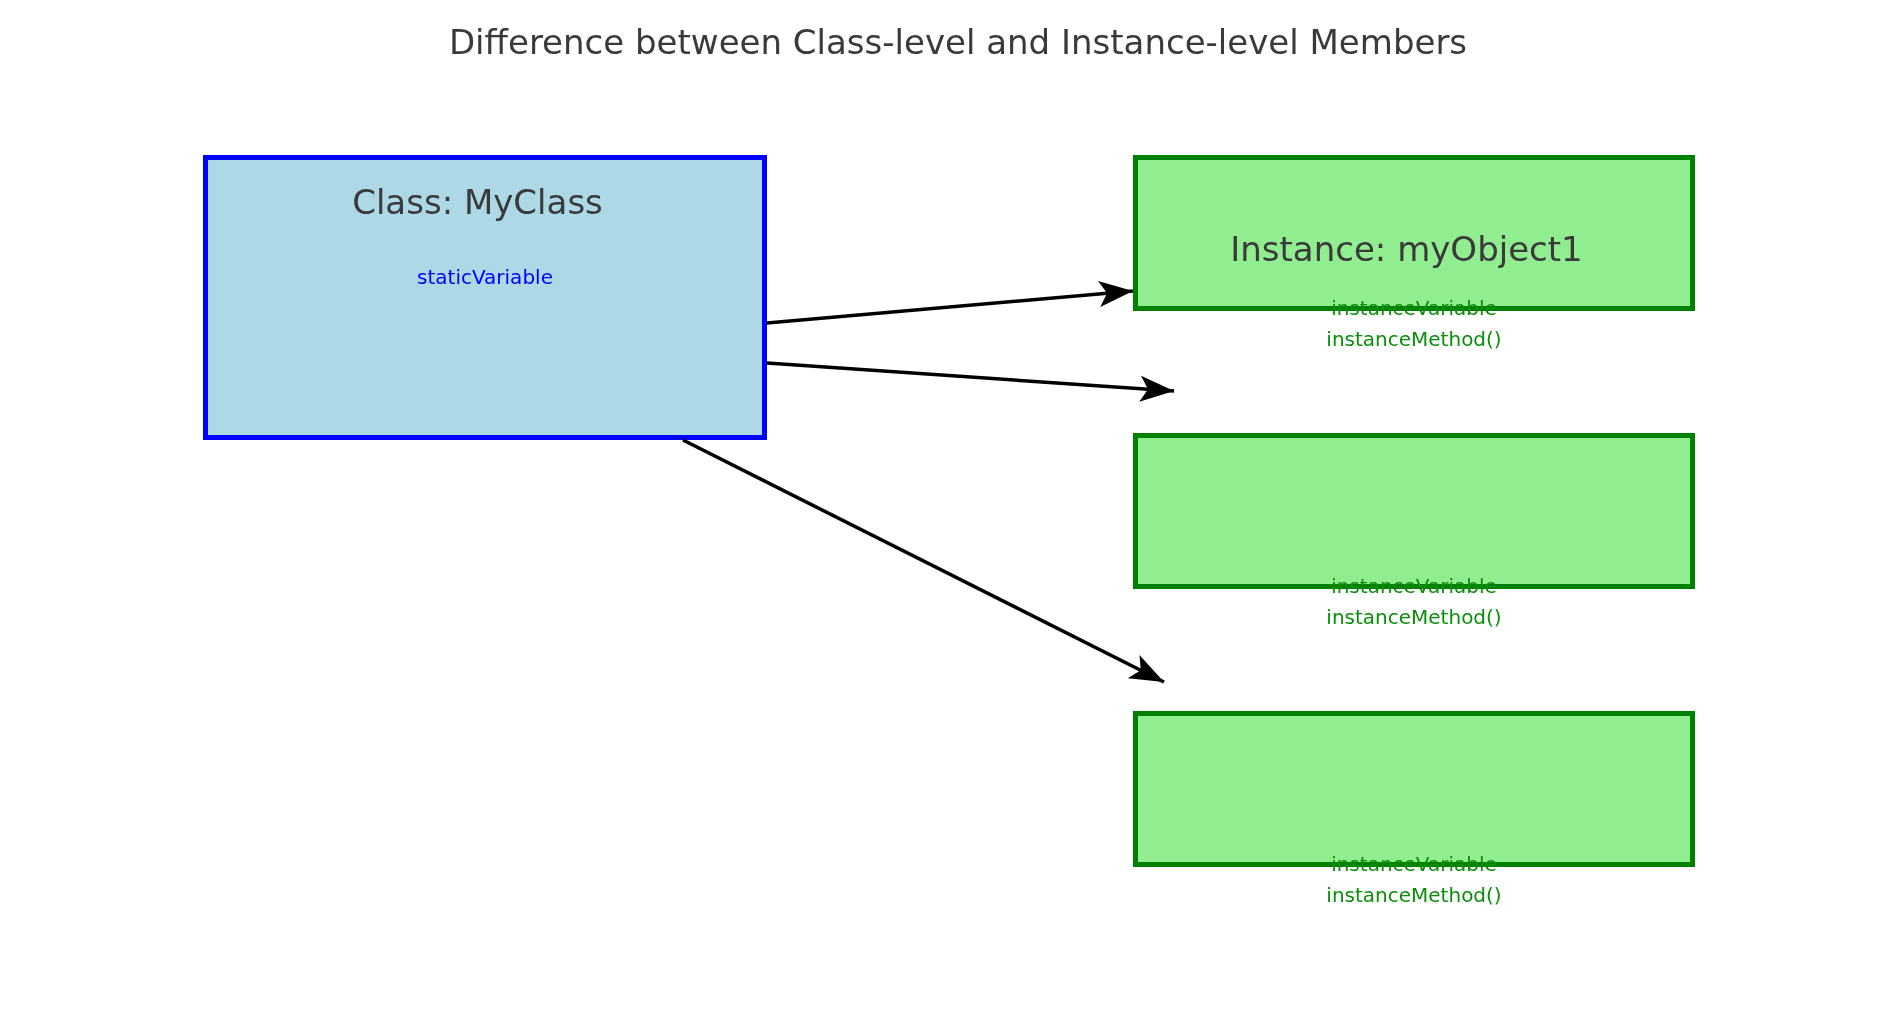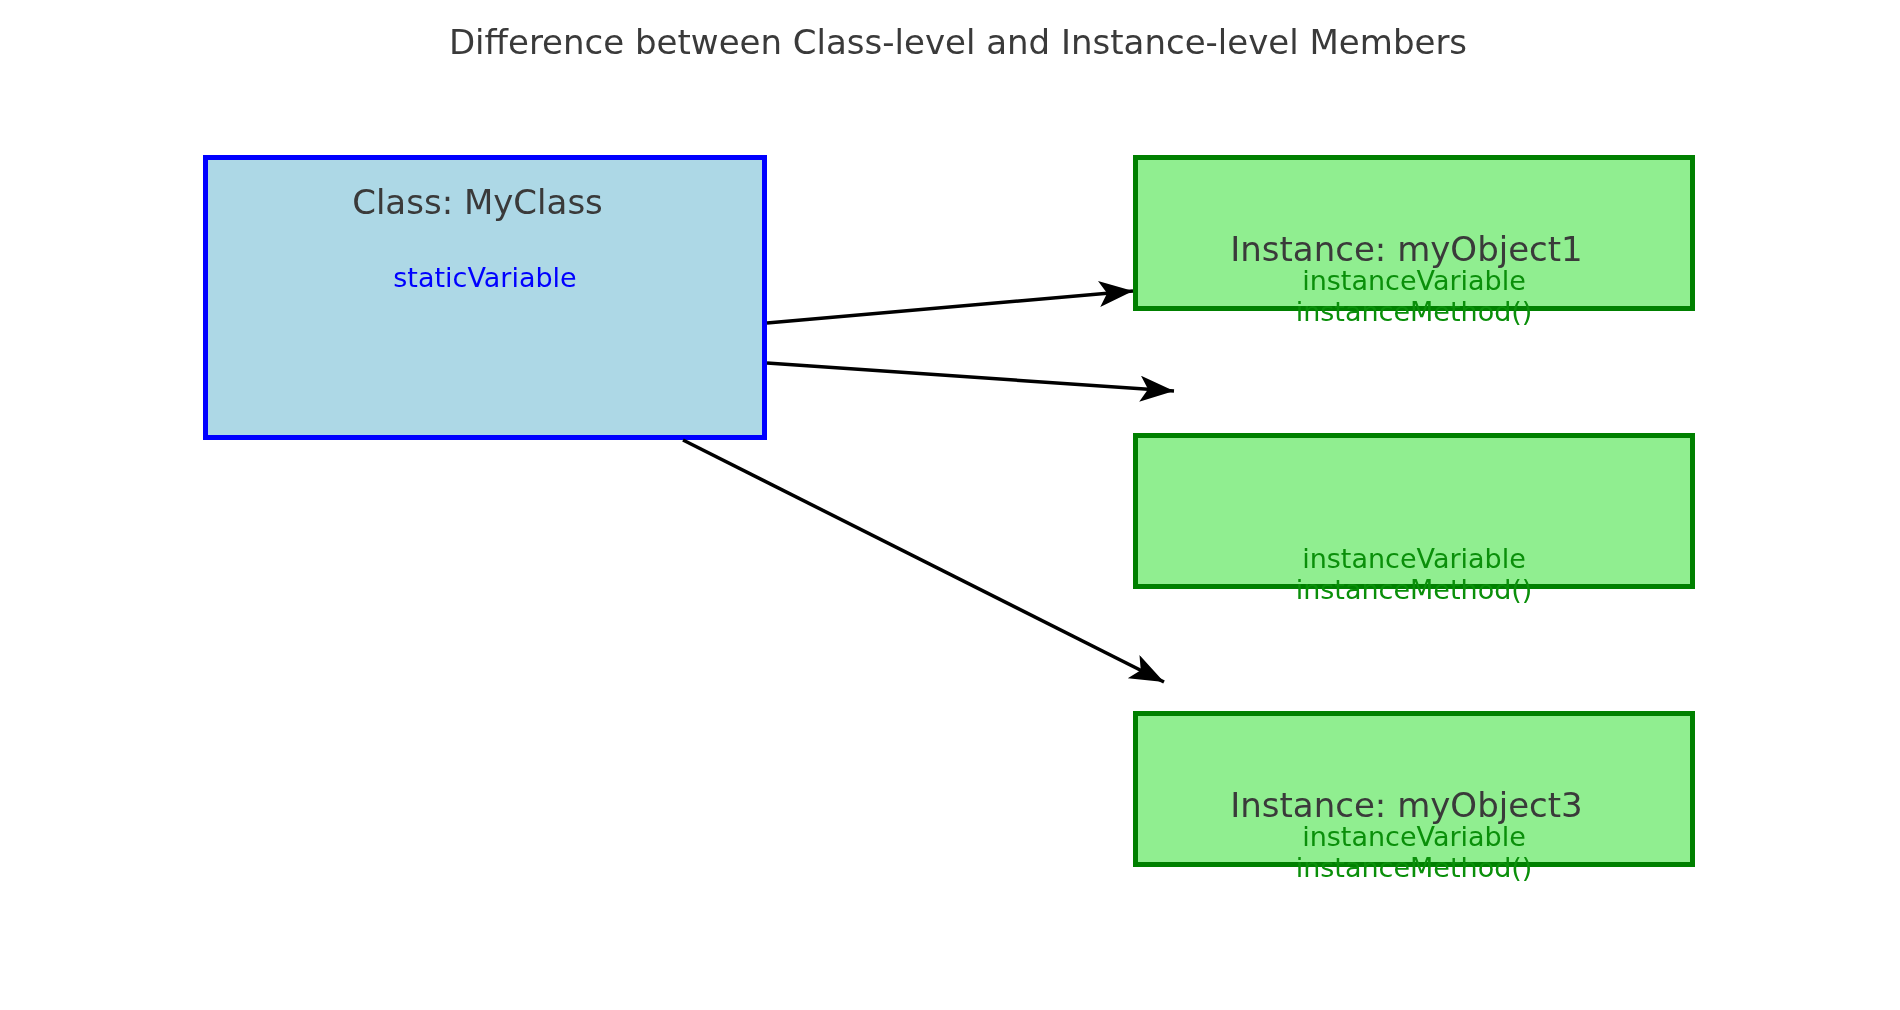--- a/index.html
+++ b/index.html
@@ -33,41 +33,41 @@
   .node{position:absolute;}
   .node .node-title{
     position:absolute;left:0;right:15px;text-align:center;
     transform:translateY(-50%);
     font-size:34px;color:var(--heading-text);
     white-space:nowrap;line-height:1;
   }
   .node .member{
     position:absolute;left:0;right:0;text-align:center;
     transform:translateY(-50%);
-    font-size:27px;white-space:nowrap;line-height:1;
+    font-size:20px;white-space:nowrap;line-height:1;
   }
   .class-node{
     left:203px;top:155px;width:564px;height:285px;
     background:var(--class-fill);
     box-shadow:inset 0 0 0 5px var(--class-border);
   }
   .class-node .node-title{top:47px;}
   .class-node .member{color:var(--class-member-text);}
   .class-node .member.m1{top:122px;}
   .class-node .member.m2{top:155px;}
   .instance-node{
     left:1133px;width:562px;height:156px;
     background:var(--instance-fill);
     box-shadow:inset 0 0 0 5px var(--instance-border);
   }
   .instance-node.i1{top:155px;}
   .instance-node.i2{top:433px;}
   .instance-node.i3{top:711px;}
   .instance-node .node-title{top:94px;}
-  .instance-node .member{color:var(--instance-member-text);}
+  .instance-node .member{color:var(--instance-member-text);margin-top:28px;}
   .instance-node .member.m1{top:125px;}
   .instance-node .member.m2{top:156px;}
   svg.arrows{position:absolute;left:0;top:0;pointer-events:none;}
   svg.arrows line{stroke:var(--arrow);stroke-width:3.5px;}
   svg.arrows .head{fill:var(--arrow);}
 </style>
 </head>
 <body>
 
 <div class="canvas">
@@ -84,21 +84,20 @@
     <div class="member m1">instanceVariable</div>
     <div class="member m2">instanceMethod()</div>
   </div>
 
   <div class="node instance-node i2">
     <div class="member m1">instanceVariable</div>
     <div class="member m2">instanceMethod()</div>
   </div>
 
   <div class="node instance-node i3">
-    <div class="node-title">Instance: myObject3</div>
     <div class="member m1">instanceVariable</div>
     <div class="member m2">instanceMethod()</div>
   </div>
 
   <svg class="arrows" width="1900" height="1010" viewBox="0 0 1900 1010">
     <defs>
       <marker id="arrowhead" markerUnits="userSpaceOnUse" markerWidth="40" markerHeight="28" refX="34" refY="13" orient="auto">
         <path class="head" d="M0,0 L34,13 L0,26 L8,13 Z"></path>
       </marker>
     </defs>

